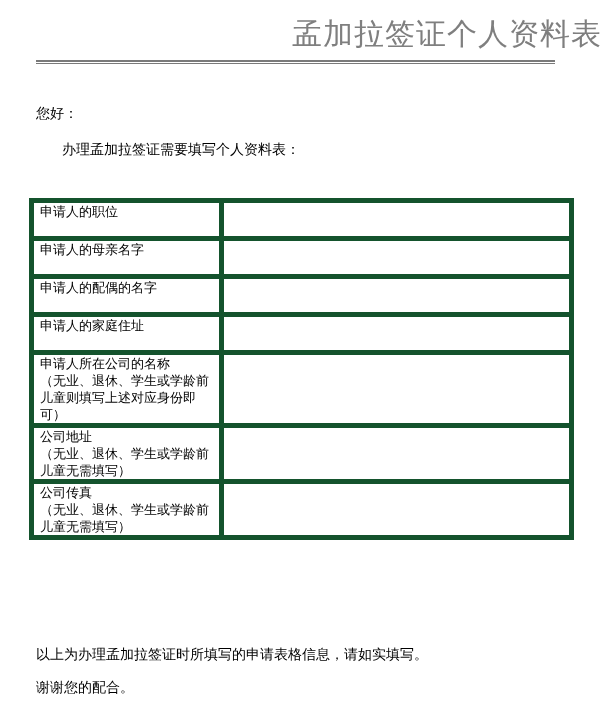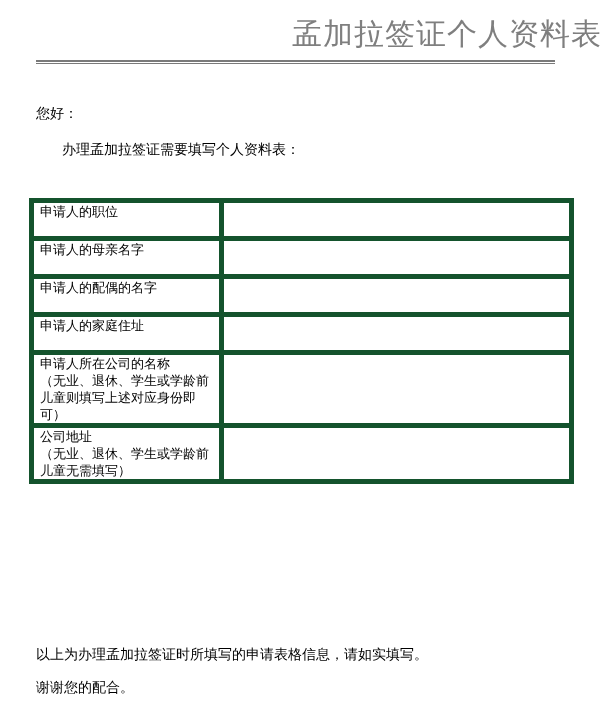--- a/index.html
+++ b/index.html
@@ -110,18 +110,25 @@
         </td>
         <td class="value"><span></span></td>
       </tr>
       <tr class="tall">
         <td class="label">
           <span>公司地址</span>
           <span class="note">（无业、退休、学生或学龄前儿童无需填写）</span>
         </td>
         <td class="value"><span></span></td>
       </tr>
+      <tr class="tall">
+        <td class="label">
+          <span>公司传真</span>
+          <span class="note">（无业、退休、学生或学龄前儿童无需填写）</span>
+        </td>
+        <td class="value"><span></span></td>
+      </tr>
     </tbody>
   </table>
 
   <div class="para outro">以上为办理孟加拉签证时所填写的申请表格信息，请如实填写。</div>
   <div class="para thanks">谢谢您的配合。</div>
 </div>
 
 </body></html>

